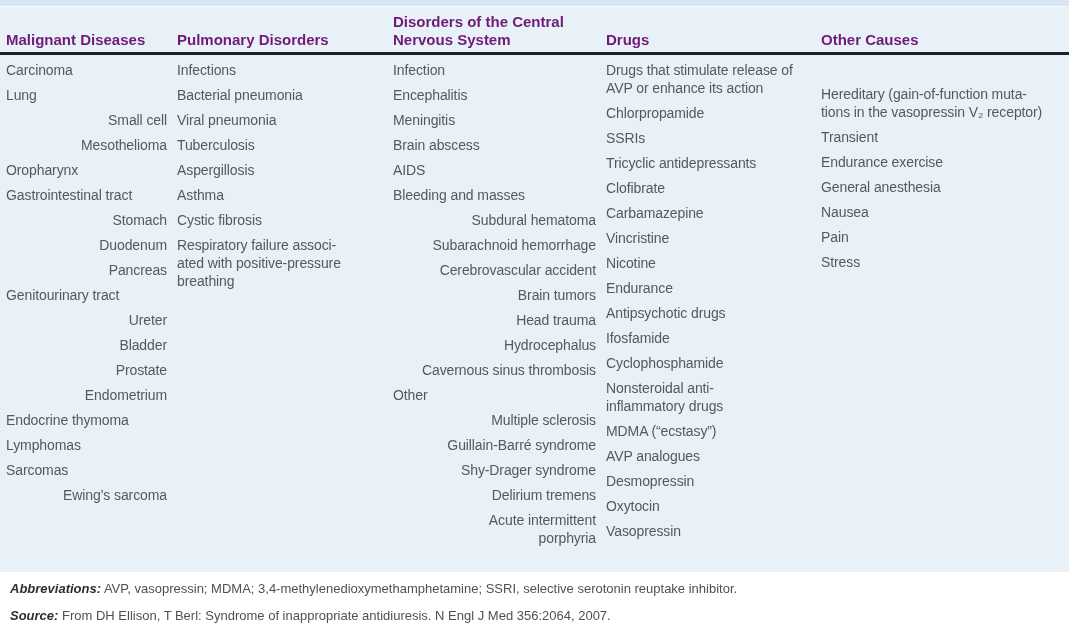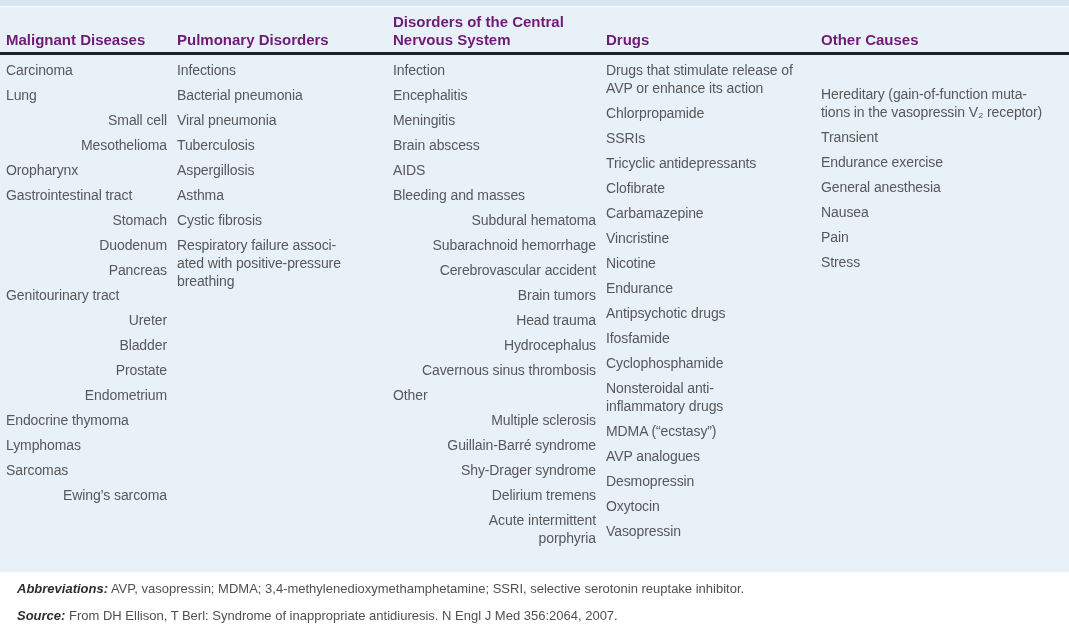--- a/index.html
+++ b/index.html
@@ -48,21 +48,21 @@
   .item {
     font-size: 14px;
     color: #57585a;
     line-height: 18px;
     margin-bottom: 7px;
     white-space: pre-line;
     letter-spacing: -0.1px;
   }
   .item.ind1 { padding-left: 16px; text-align: right; }
   .footer {
-    padding: 9px 6px 0 17px;
+    padding: 9px 6px 0 10px;
   }
   .note {
     font-size: 13px;
     color: #4f5052;
     line-height: 15px;
     margin-bottom: 12px;
   }
   .note .lbl {
     font-weight: bold;
     font-style: italic;

